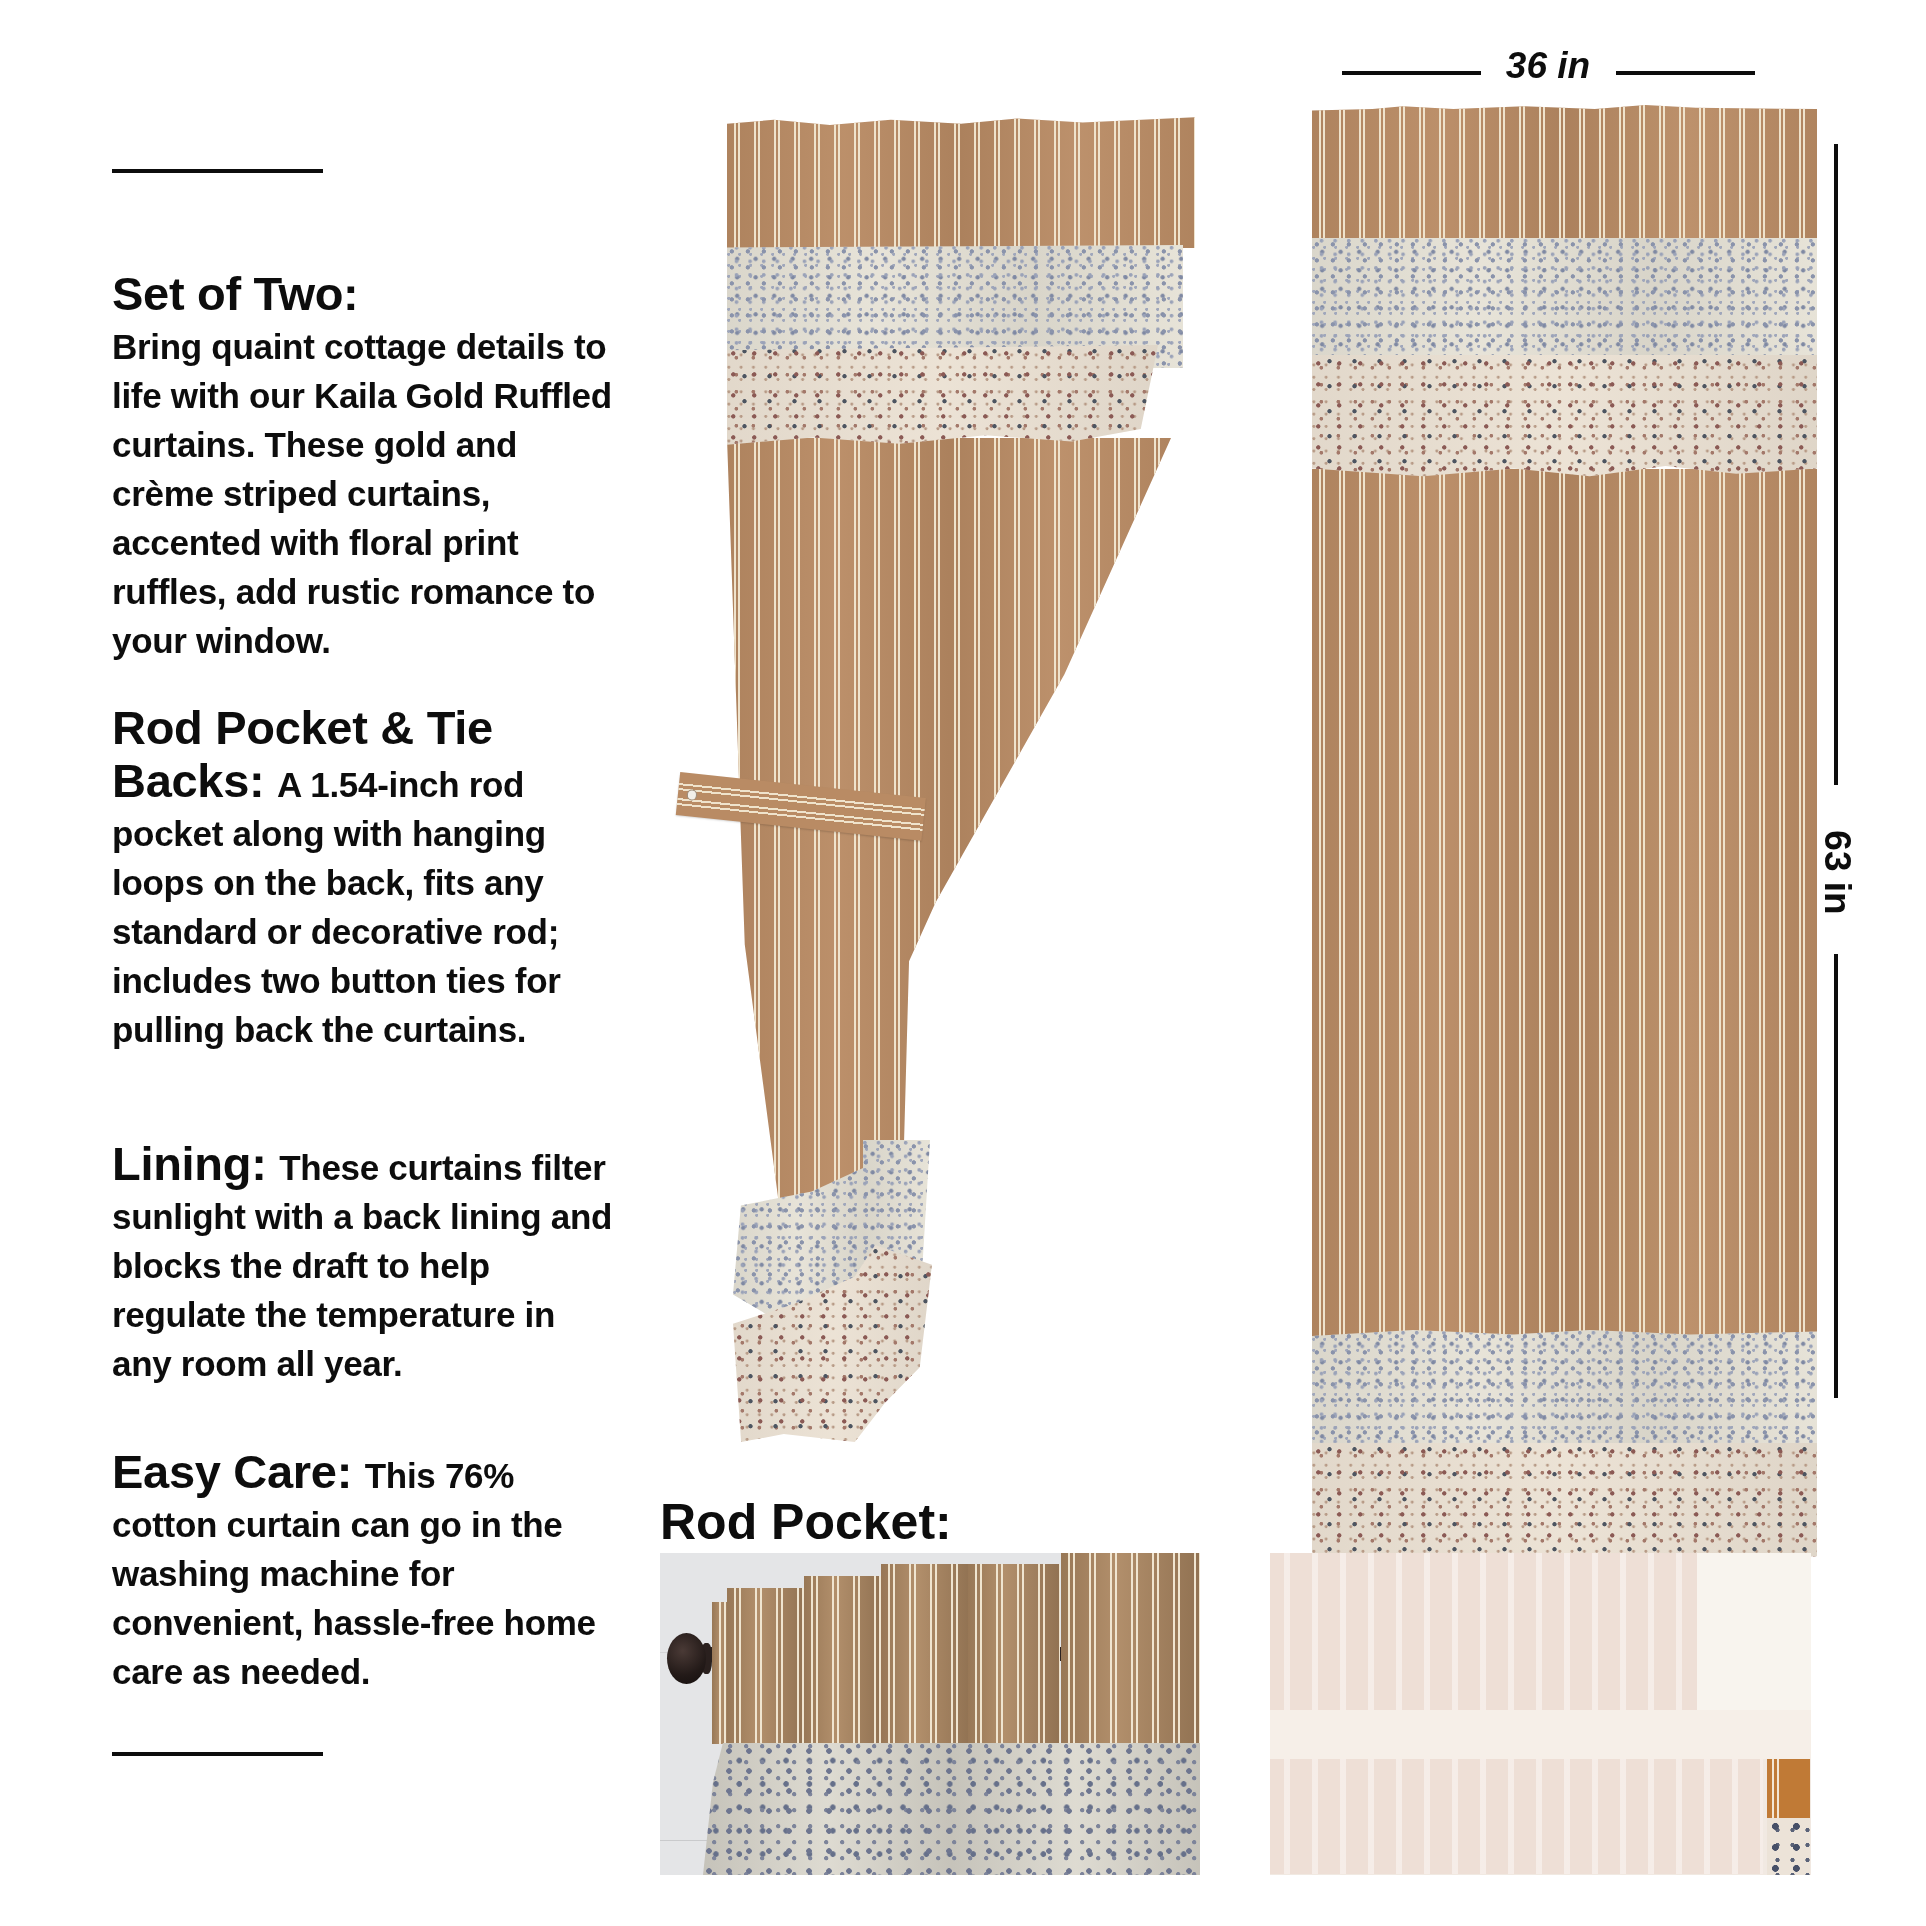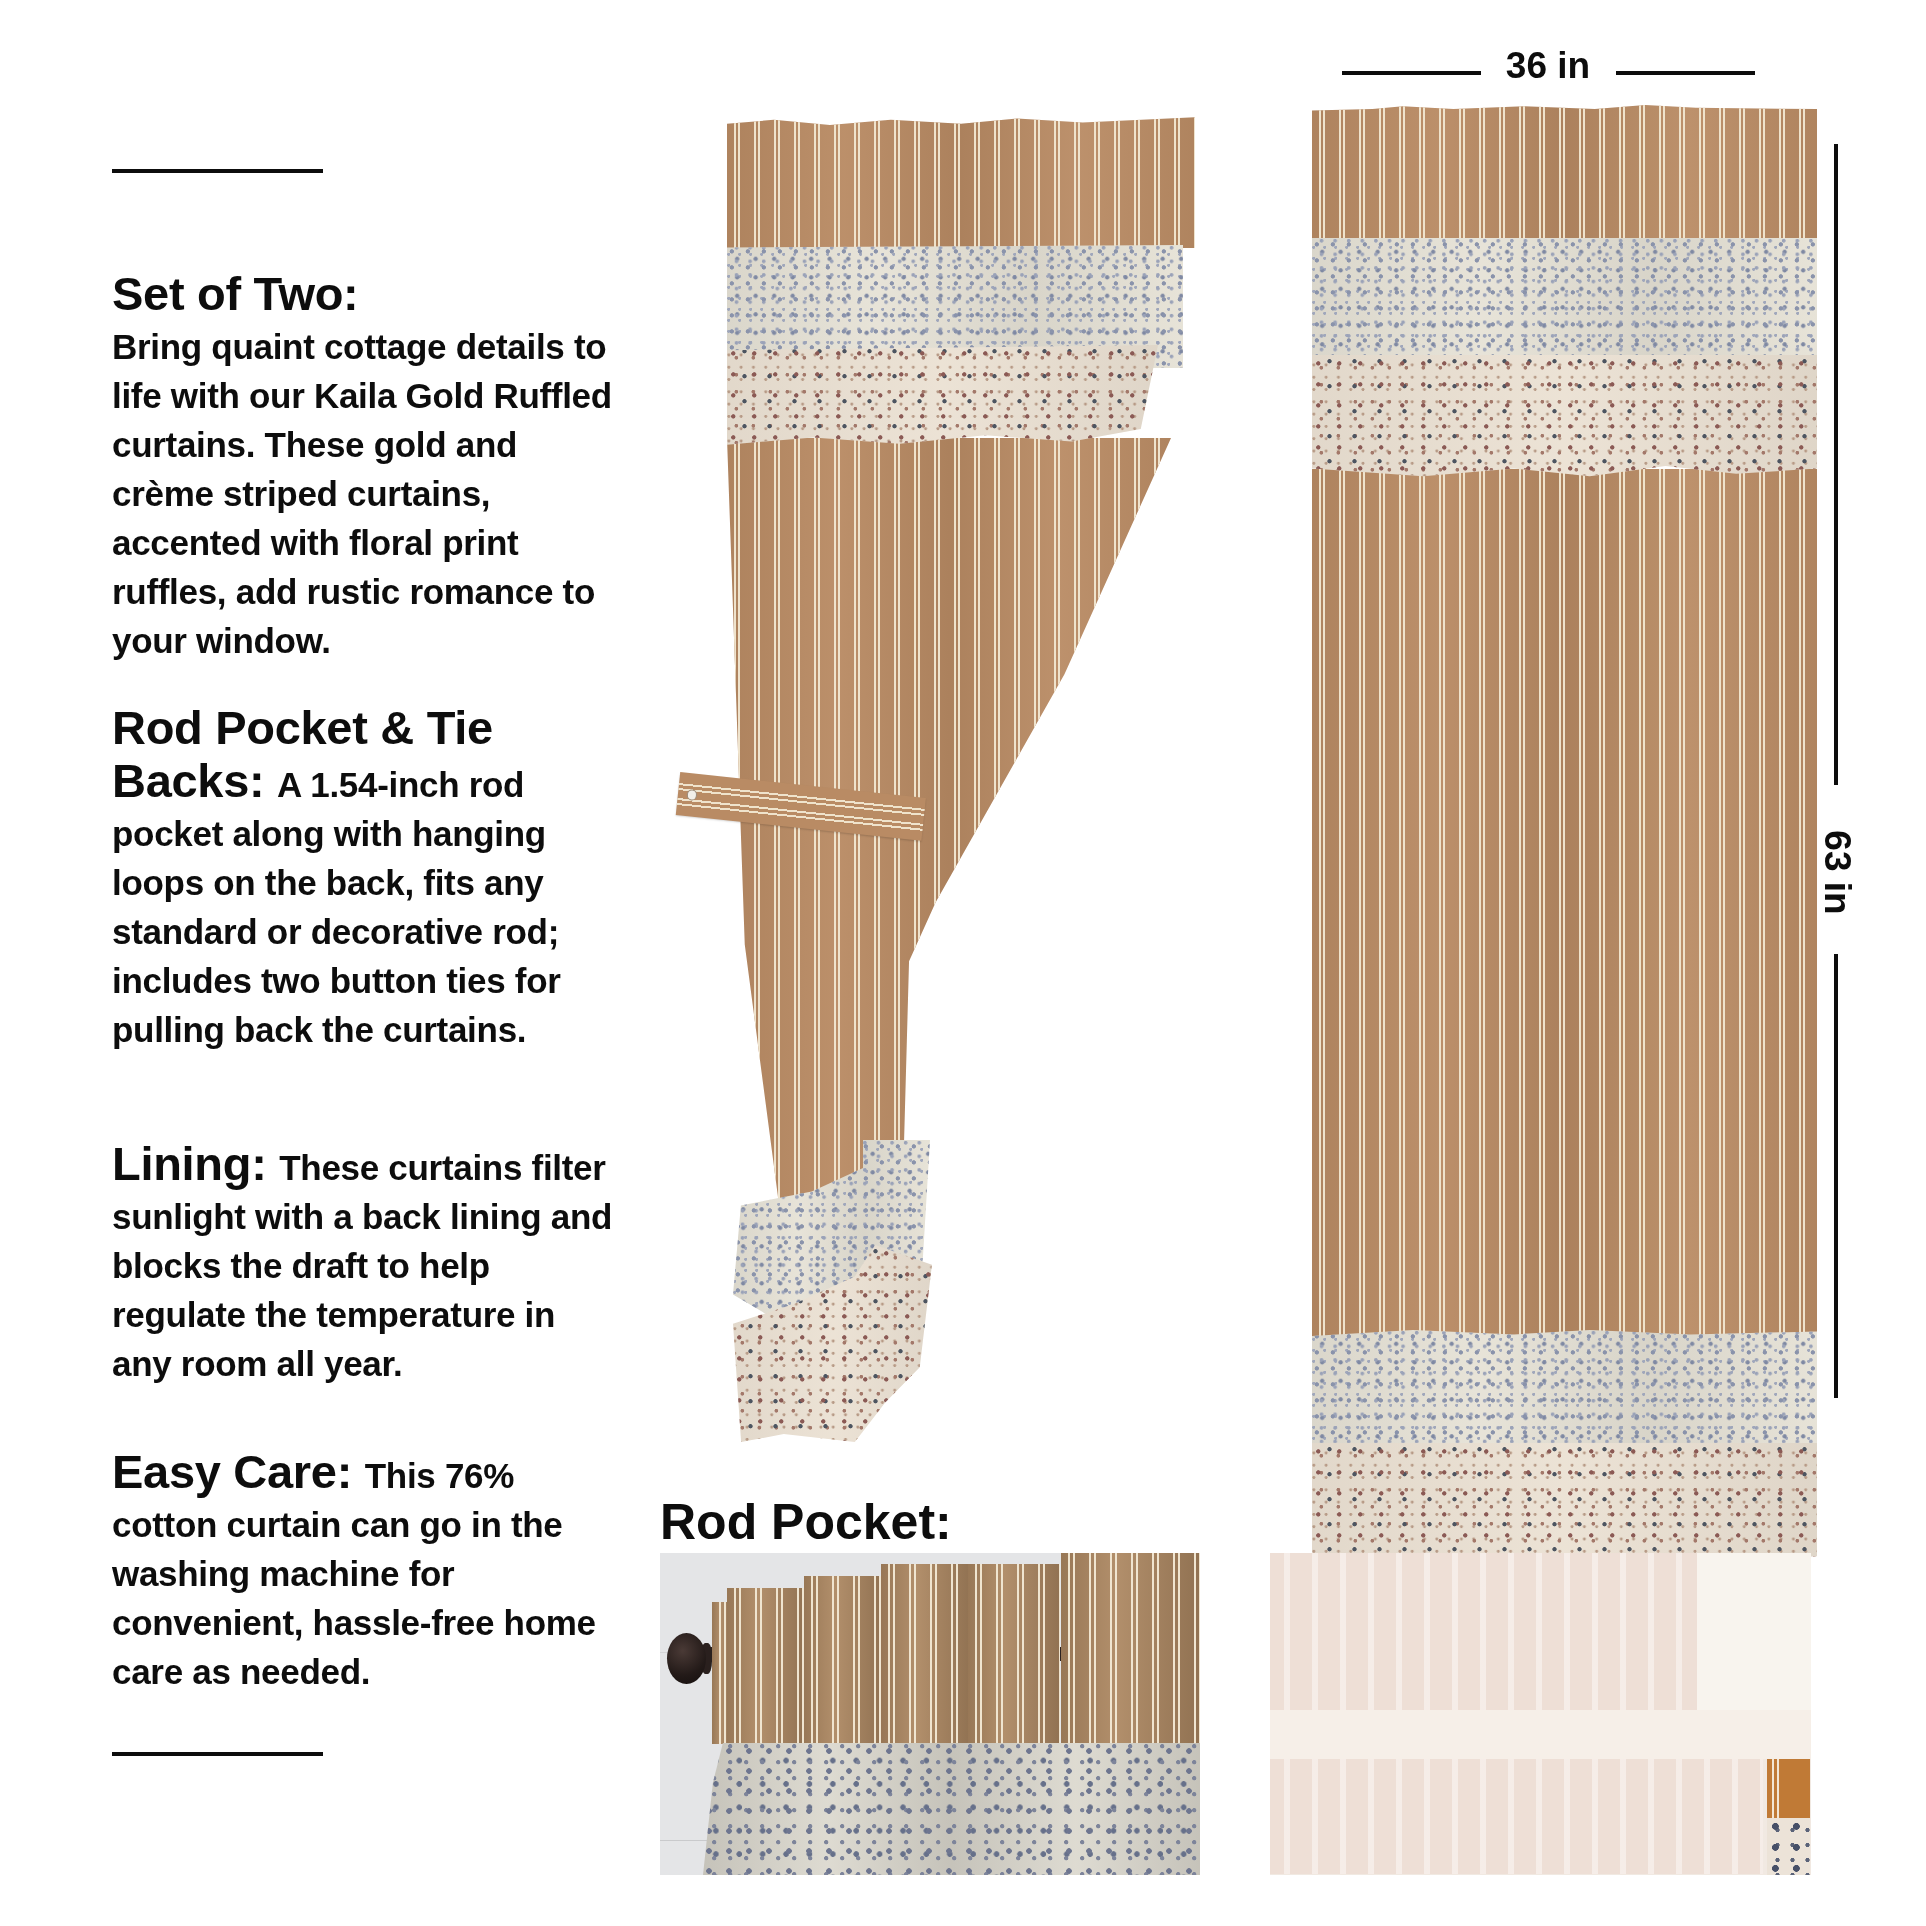--- a/index.html
+++ b/index.html
@@ -189,20 +189,21 @@
     .dim-h-line.right { left: 1616px; width: 139px; }
     .dim-width-label {
       position: absolute;
       left: 1480px;
       width: 136px;
       top: 44px;
       text-align: center;
       font-weight: 700;
       font-size: 37px;
       line-height: 43px;
+      font-style: italic;
     }
     .dim-v-line {
       position: absolute;
       left: 1834px;
       width: 3.7px;
       background: #0d0d0d;
     }
     .dim-v-line.top { top: 144px; height: 641px; }
     .dim-v-line.bottom { top: 954px; height: 444px; }
     .dim-height-label {

